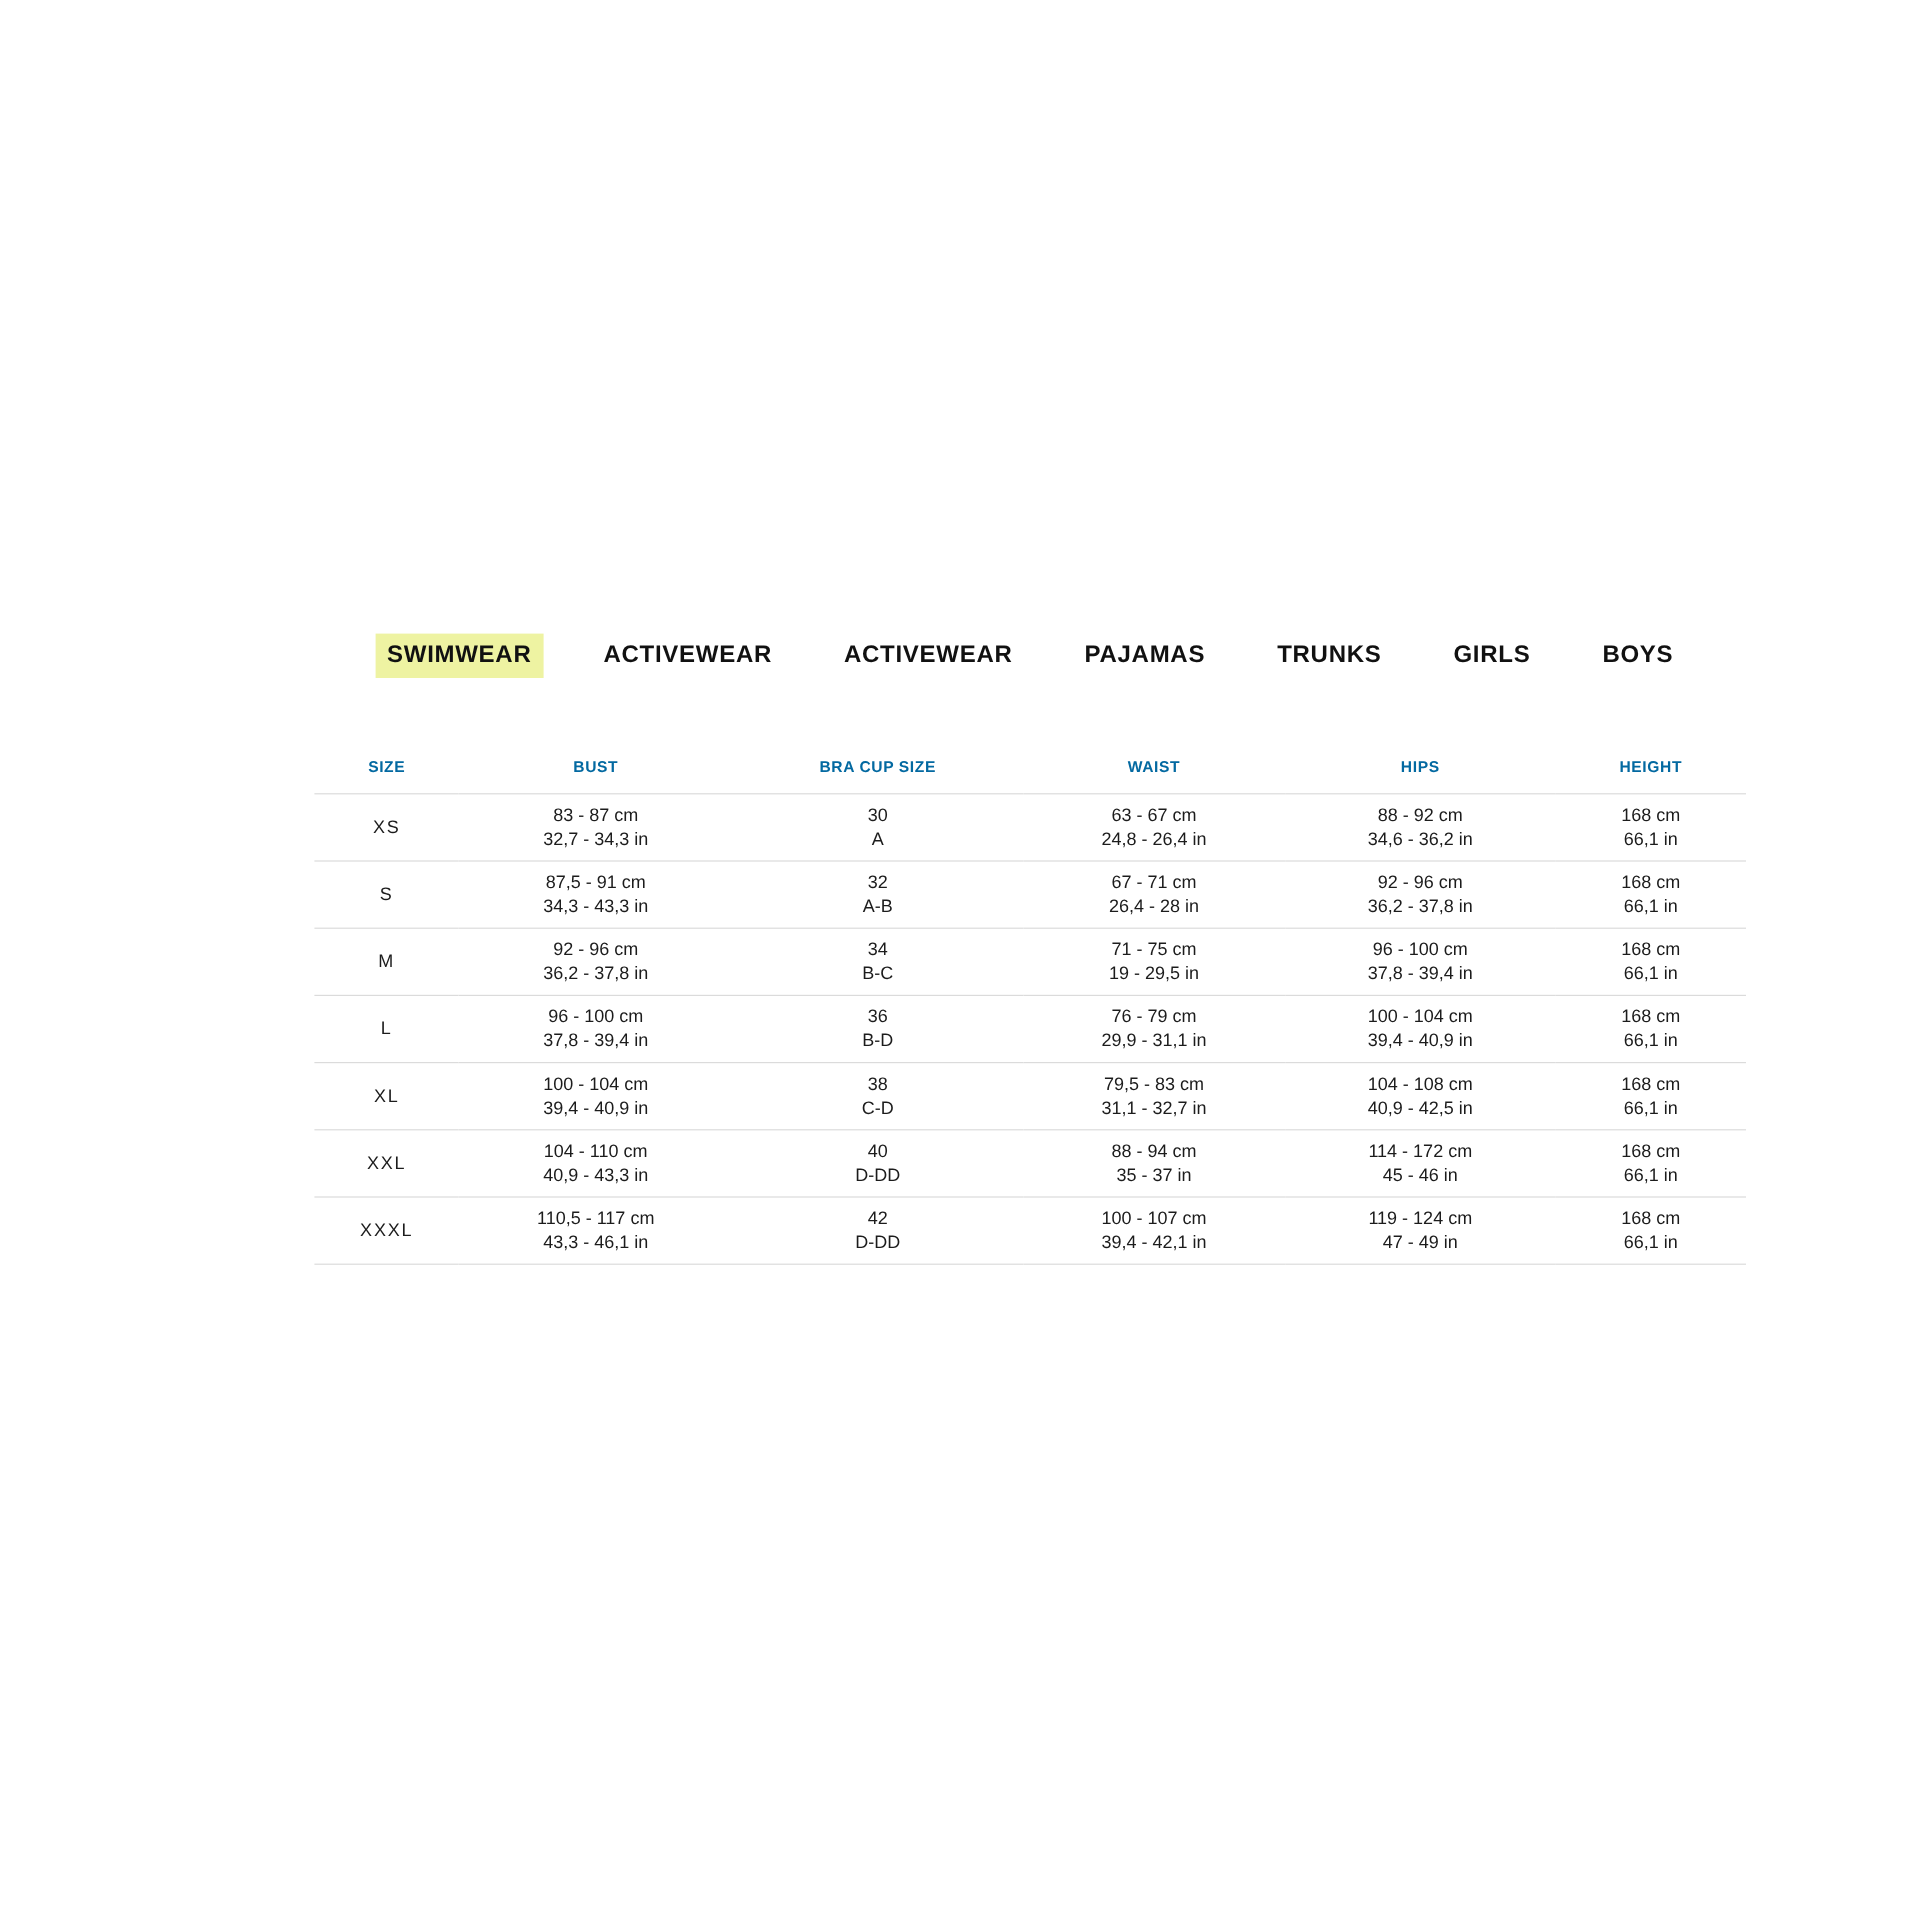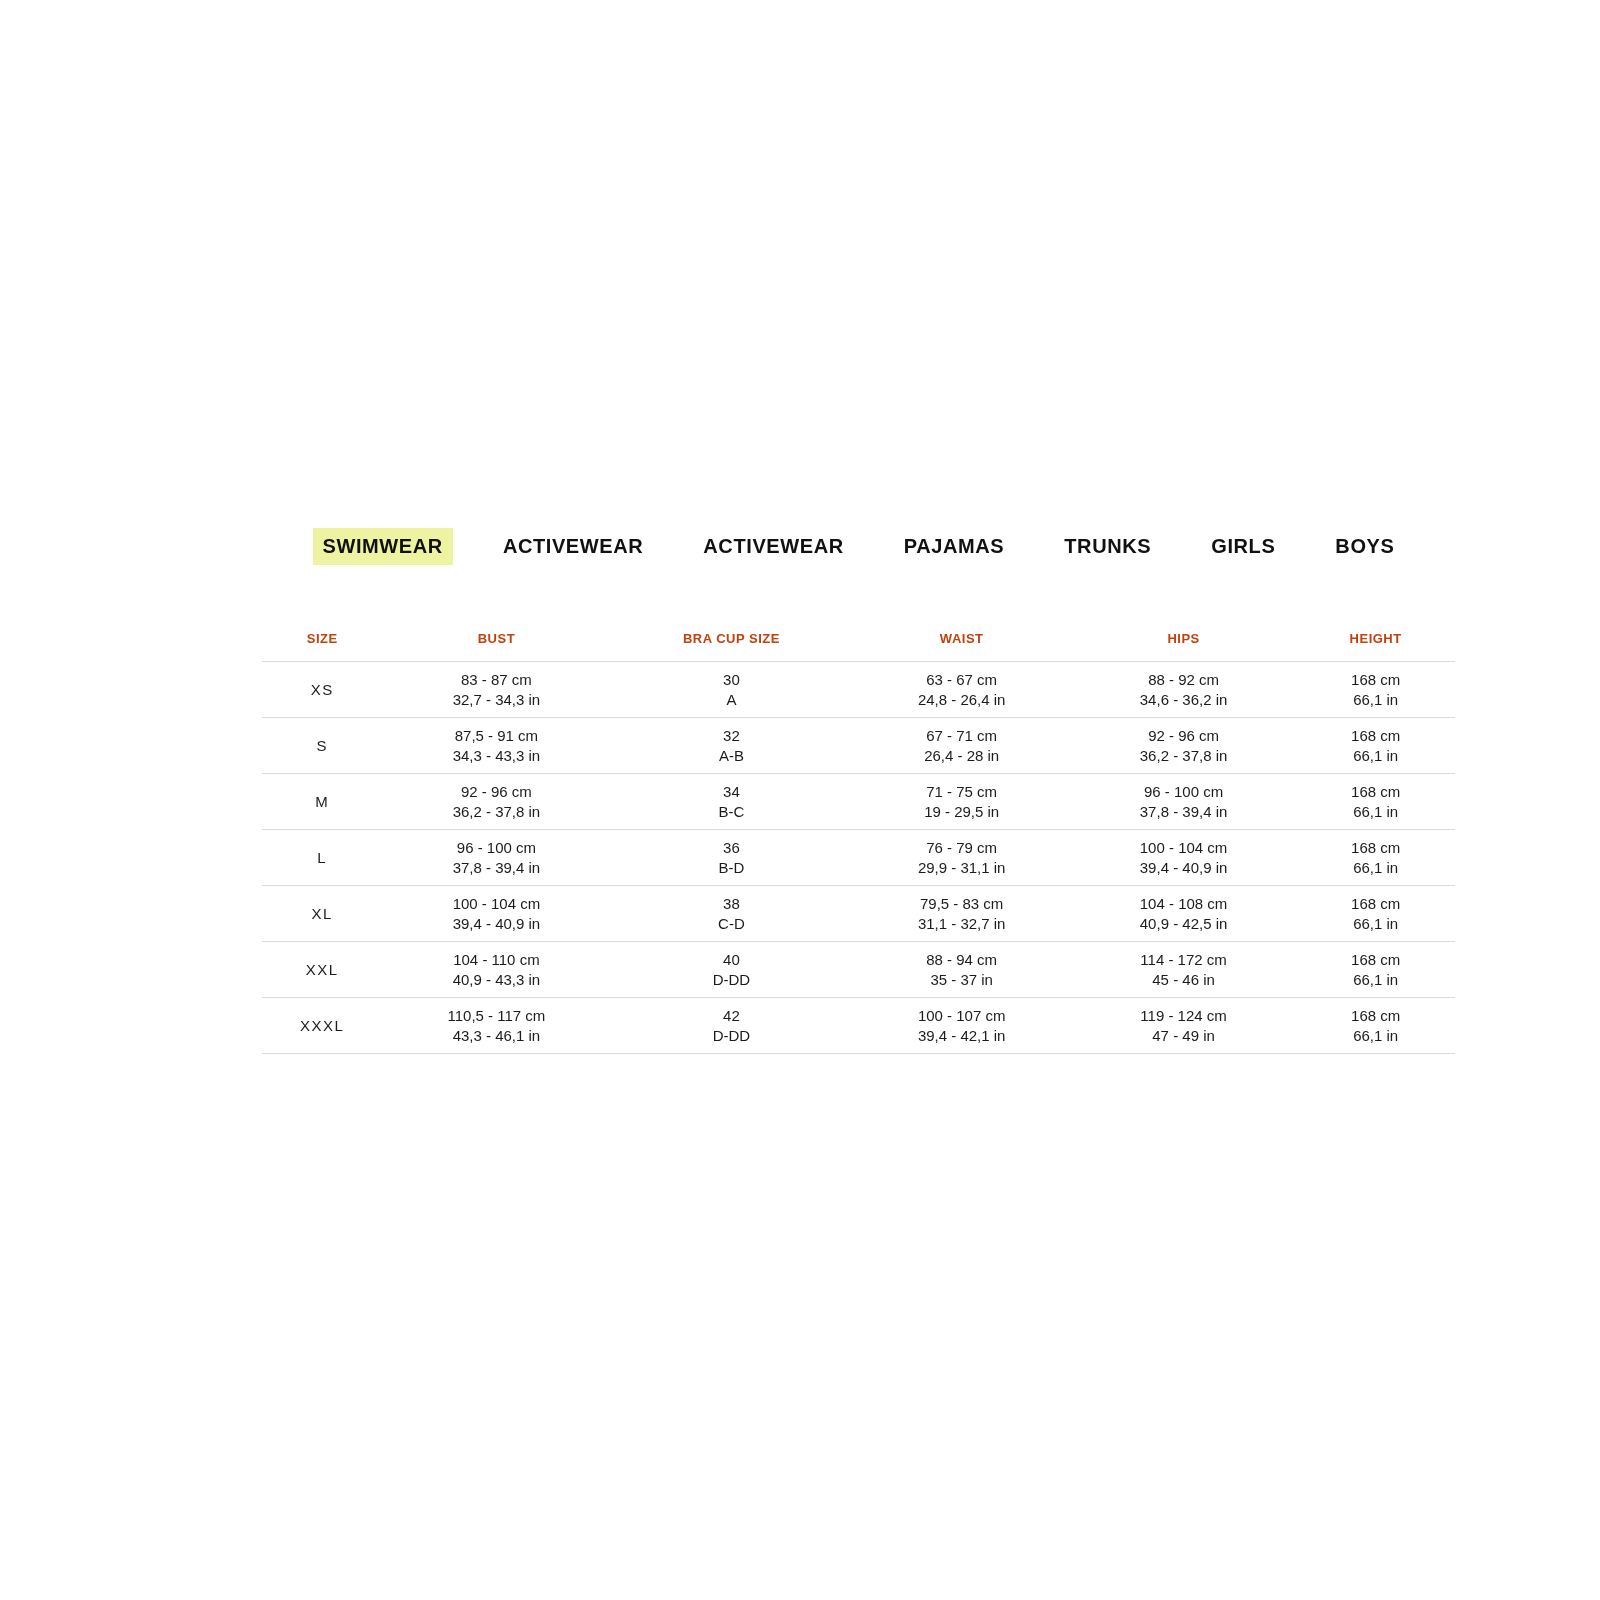--- a/index.html
+++ b/index.html
@@ -45,21 +45,21 @@
     border-collapse: collapse;
     table-layout: fixed;
   }
   .size-table thead th {
     height: 46px;
     vertical-align: middle;
     text-align: center;
     font-size: 13px;
     font-weight: bold;
     letter-spacing: 0.5px;
-    color: #c2410c;
+    color: #0369a1;
     border-bottom: 1px solid #dbdbdb;
     padding: 0;
   }
   .size-table tbody td {
     height: 55px;
     vertical-align: middle;
     text-align: center;
     font-size: 15px;
     line-height: 20px;
     color: #1c1c1c;

